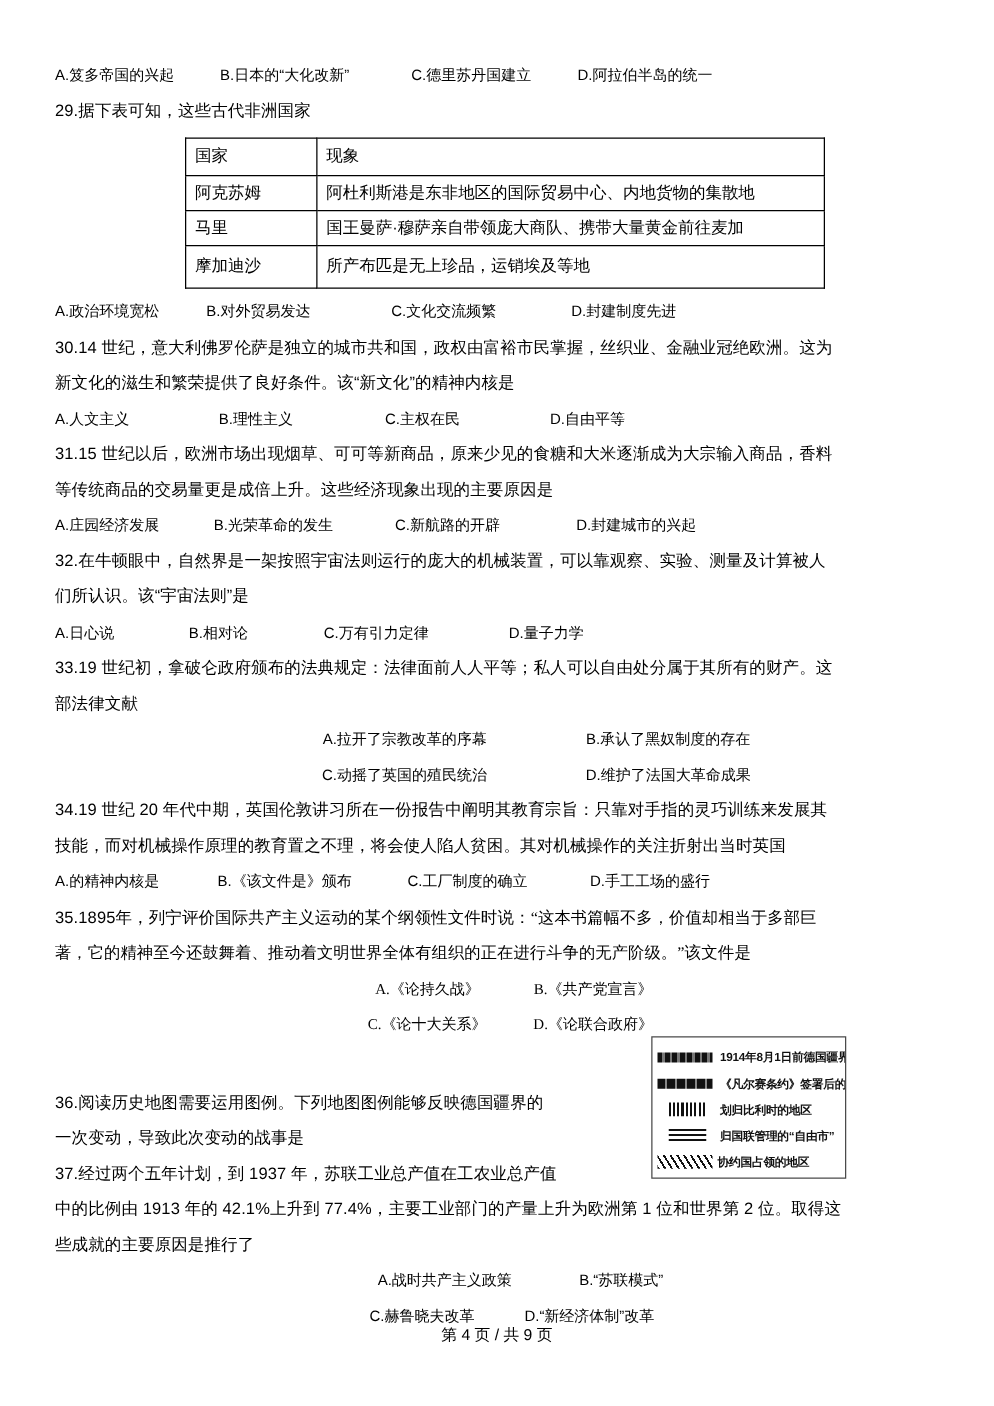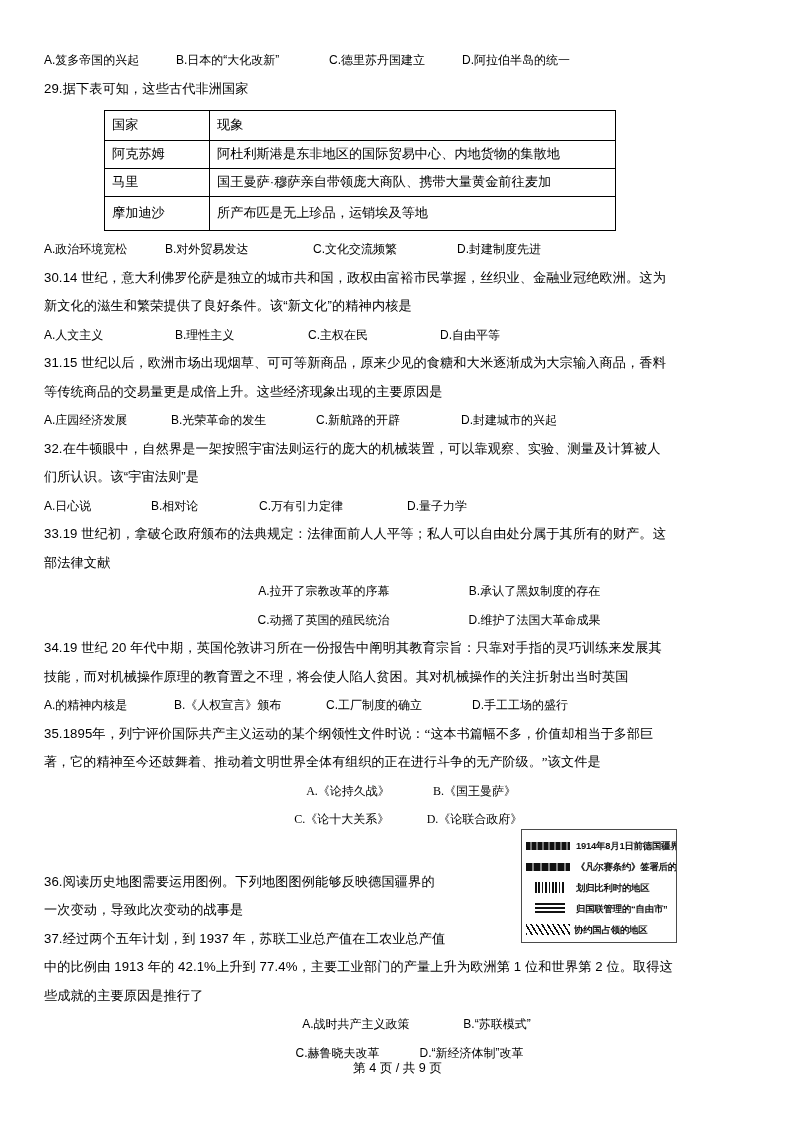--- a/index.html
+++ b/index.html
@@ -42,21 +42,21 @@
     white-space: nowrap;
   }
   .opts .o { display: inline-block; }
 
   
   .opt-row-2 { display: block; white-space: nowrap; text-align: center; }
   .opt-row-2 .o1 { display: inline-block; width: 290px; }
 
   
   .tbl-wrap {
-    margin: 7px 0 4px 60px;
+    margin: 7px 0 4px 104px;
     width: 572px;
   }
   table.af {
     border-collapse: collapse;
     width: 512px;
     table-layout: fixed;
     font-size: 13.2px;
   }
   table.af td {
     border: 1px solid #000000;
@@ -223,29 +223,29 @@
   <div class="opts">
     <span class="opt-row-2"><span class="o1">A.拉开了宗教改革的序幕</span><span class="o">B.承认了黑奴制度的存在</span></span>
     <span class="opt-row-2"><span class="o1">C.动摇了英国的殖民统治</span><span class="o">D.维护了法国大革命成果</span></span>
   </div>
 
   <div class="q">
     <span class="line">34.19 世纪 20 年代中期，英国伦敦讲习所在一份报告中阐明其教育宗旨：只靠对手指的灵巧训练来发展其</span>
     <span class="line">技能，而对机械操作原理的教育置之不理，将会使人陷人贫困。其对机械操作的关注折射出当时英国</span>
   </div>
   <div class="opts">
-    <span class="o" style="width:130px">A.的精神内核是</span><span class="o" style="width:152px">B.《人权宣言》颁布</span><span class="o" style="width:146px">C.工厂制度的确立</span><span class="o">D.手工工场的盛行</span>
+    <span class="o" style="width:130px">A.的精神内核是</span><span class="o" style="width:152px">B.《该文件是》颁布</span><span class="o" style="width:146px">C.工厂制度的确立</span><span class="o">D.手工工场的盛行</span>
   </div>
 
   <div class="q">
     <span class="line"><span>35.1895年，列宁评价国际共产主义运动的某个纲领性文件时说：</span><span class="quoted">“这本书篇幅不多，价值却相当于多部巨</span></span>
     <span class="line"><span class="quoted">著，它的精神至今还鼓舞着、推动着文明世界全体有组织的正在进行斗争的无产阶级。”</span><span>该文件是</span></span>
   </div>
   <div class="opts bookq">
-    <span class="opt-row-2"><span class="o1" style="width:170px">A.《论持久战》</span><span class="o">B.《国王曼萨》</span></span>
+    <span class="opt-row-2"><span class="o1" style="width:170px">A.《论持久战》</span><span class="o">B.《共产党宣言》</span></span>
     <span class="opt-row-2"><span class="o1" style="width:170px">C.《论十大关系》</span><span class="o">D.《论联合政府》</span></span>
   </div>
 
   <div class="q" style="margin-top:34px">
     <span class="line">36.阅读历史地图需要运用图例。下列地图图例能够反映德国疆界的</span>
     <span class="line">一次变动，导致此次变动的战事是</span>
   </div>
 
   <div class="q">
     <span class="line">37.经过两个五年计划，到 1937 年，苏联工业总产值在工农业总产值</span>

